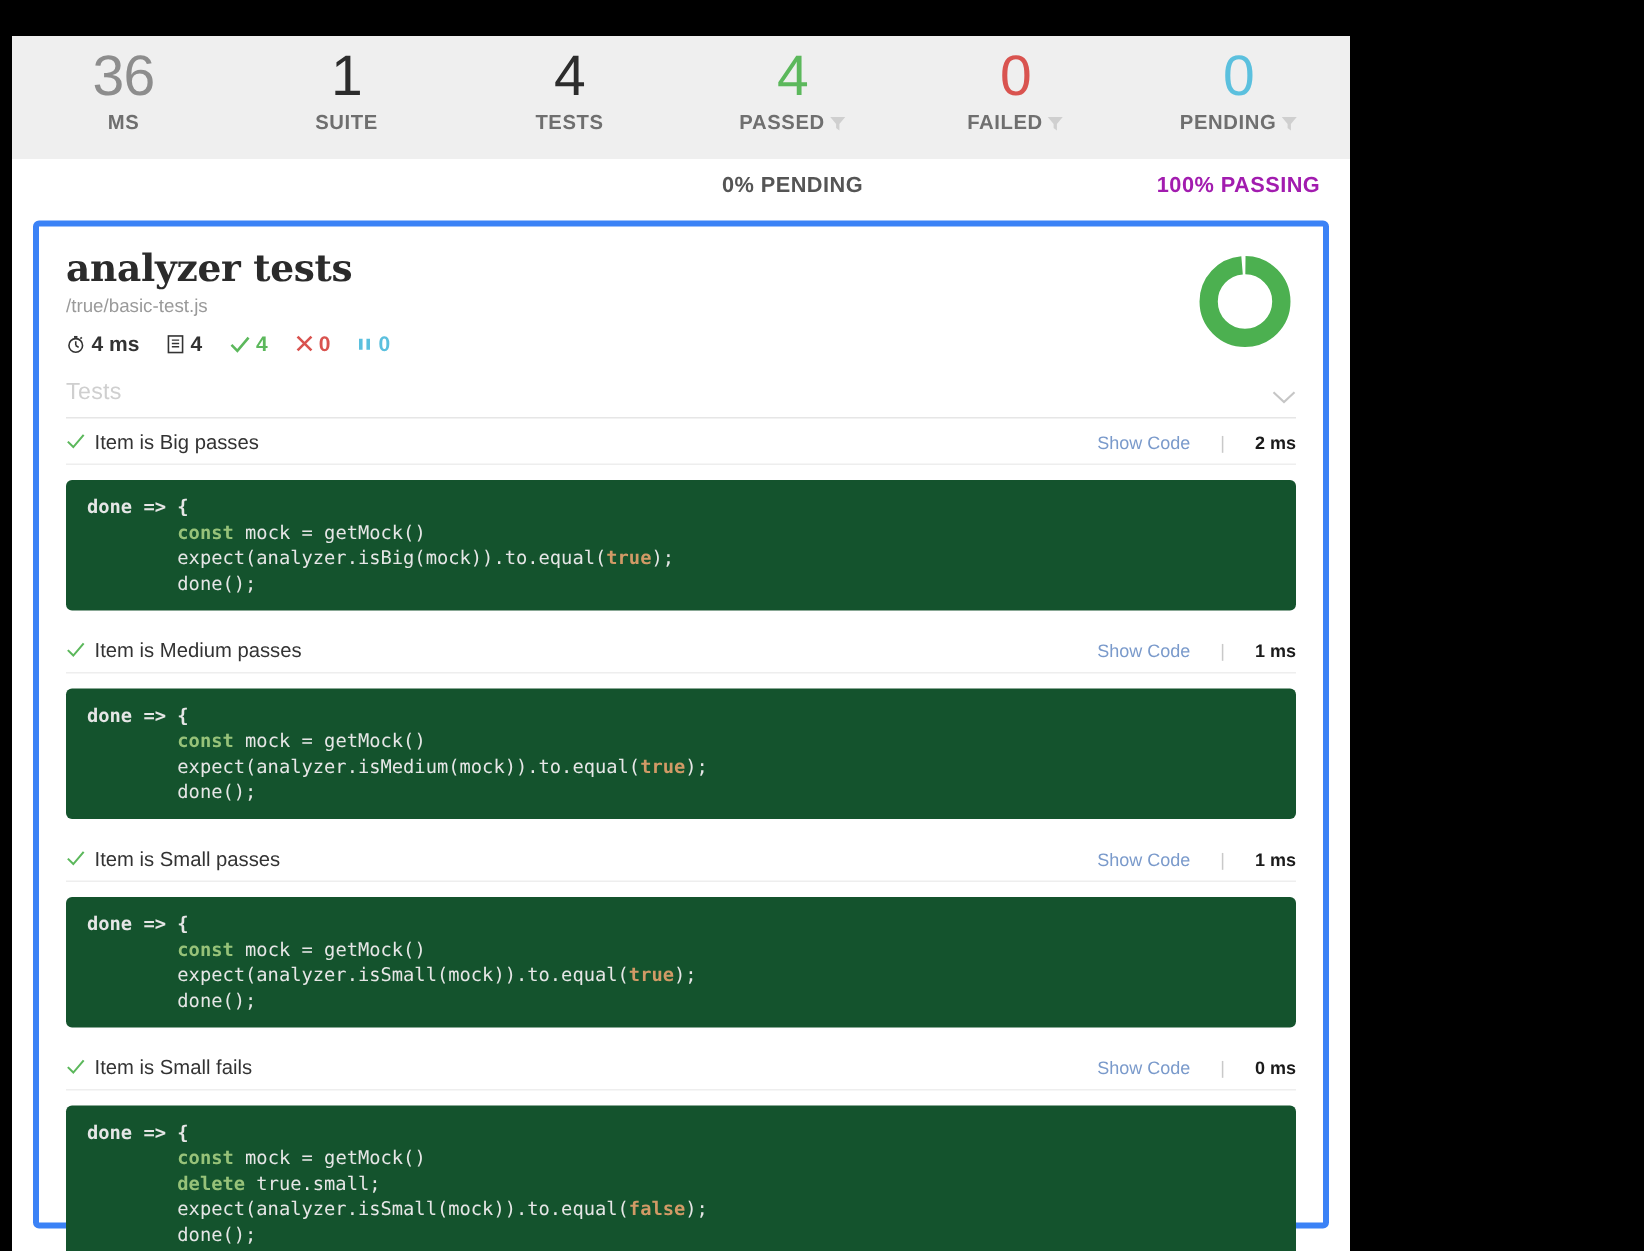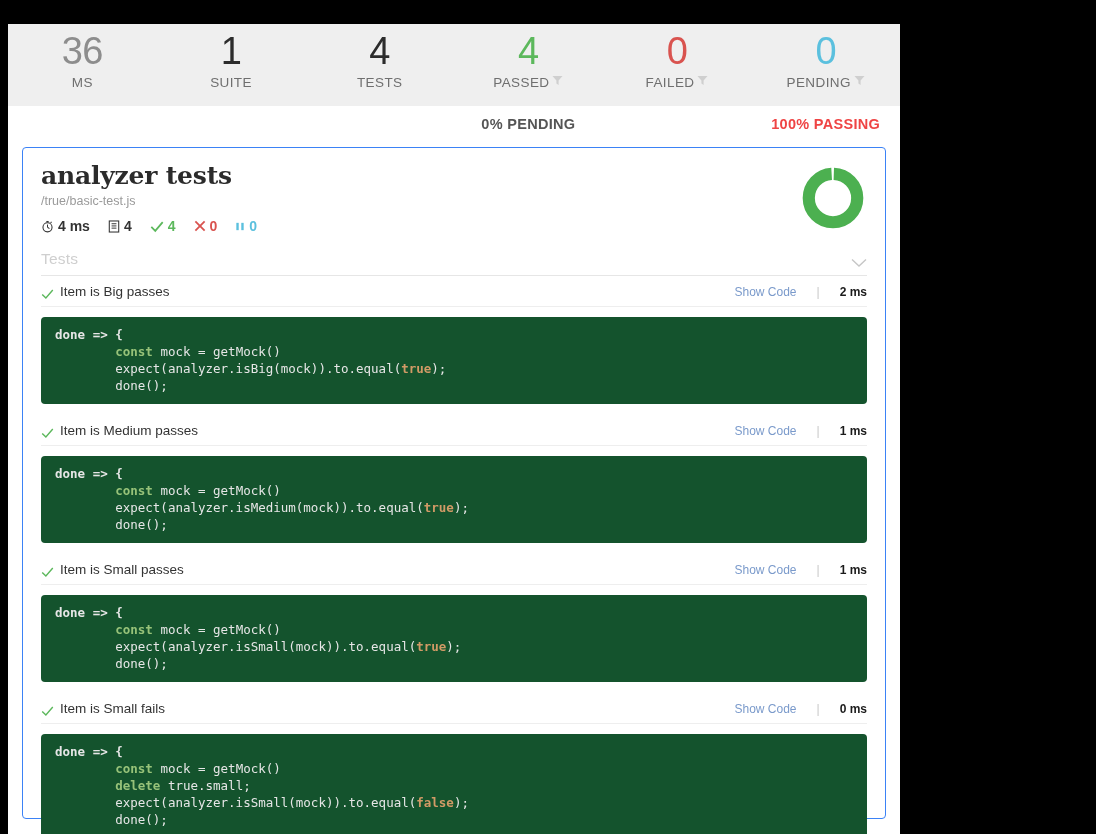--- a/index.html
+++ b/index.html
@@ -39,50 +39,51 @@
   }
   .stat-num.muted  { color: #8d8d8d; }
   .stat-num.green  { color: #5cb85c; }
   .stat-num.red    { color: #d9534f; }
   .stat-num.blue   { color: #5bc0de; }
   .stat-label {
     font-size: 13.5px;
     color: #6f6f6f;
     letter-spacing: 0.4px;
     display: inline-flex;
-    align-items: flex-start;
+    align-items: center;
     gap: 3px;
     line-height: 16px;
+    font-weight: bold;
   }
   .funnel { display: inline-block; width: 11px; height: 11px; }
   .funnel svg { display: block; }
 
   
   .percent-row {
     display: flex;
     height: 36px;
     background: #ffffff;
     align-items: center;
   }
   .percent-spacer { flex: 3 1 0; }
   .percent-cell {
     flex: 1 1 0;
     text-align: center;
     font-size: 14.5px;
     font-weight: bold;
     letter-spacing: 0.3px;
   }
   .percent-cell.pending-pct { color: #555555; }
-  .percent-cell.passing-pct { color: #ef4444; text-align: center; }
+  .percent-cell.passing-pct { color: #a21caf; text-align: center; }
   .percent-cell.blank { color: transparent; }
 
   
   .suite-card {
     margin: 5px 14px 0 14px;
-    border: 1px solid #3b82f6;
+    border: 4px solid #3b82f6;
     border-radius: 4px;
     background: #ffffff;
     position: relative;
     height: 672px;
   }
   .suite-head { padding: 13px 18px 0 18px; position: relative; }
   .suite-title {
     font-family: "DejaVu Serif", "Liberation Serif", serif;
     font-size: 25px;
     font-weight: bold;
@@ -126,21 +127,21 @@
     letter-spacing: 0.2px;
   }
   .chev { width: 16px; height: 10px; }
 
   .test-row {
     margin: 0 18px;
     padding: 8px 0 7px 0;
     display: flex; align-items: center; justify-content: space-between;
     border-bottom: 1px solid #eeeeee;
   }
-  .test-left { display: flex; align-items: flex-end; gap: 6px; }
+  .test-left { display: flex; align-items: flex-start; gap: 6px; }
   .test-name { font-size: 13.5px; color: #333333; }
   .tick { width: 13px; height: 13px; }
   .test-right { display: flex; align-items: flex-end; gap: 20px; font-size: 12px; }
   .show-code { color: #7a9acb; cursor: pointer; }
   .pipe { color: #c9c9c9; }
   .duration { color: #1b1b1b; font-weight: bold; }
 
   .code-block {
     margin: 10px 18px 11px 18px;
     background: #14532d;

